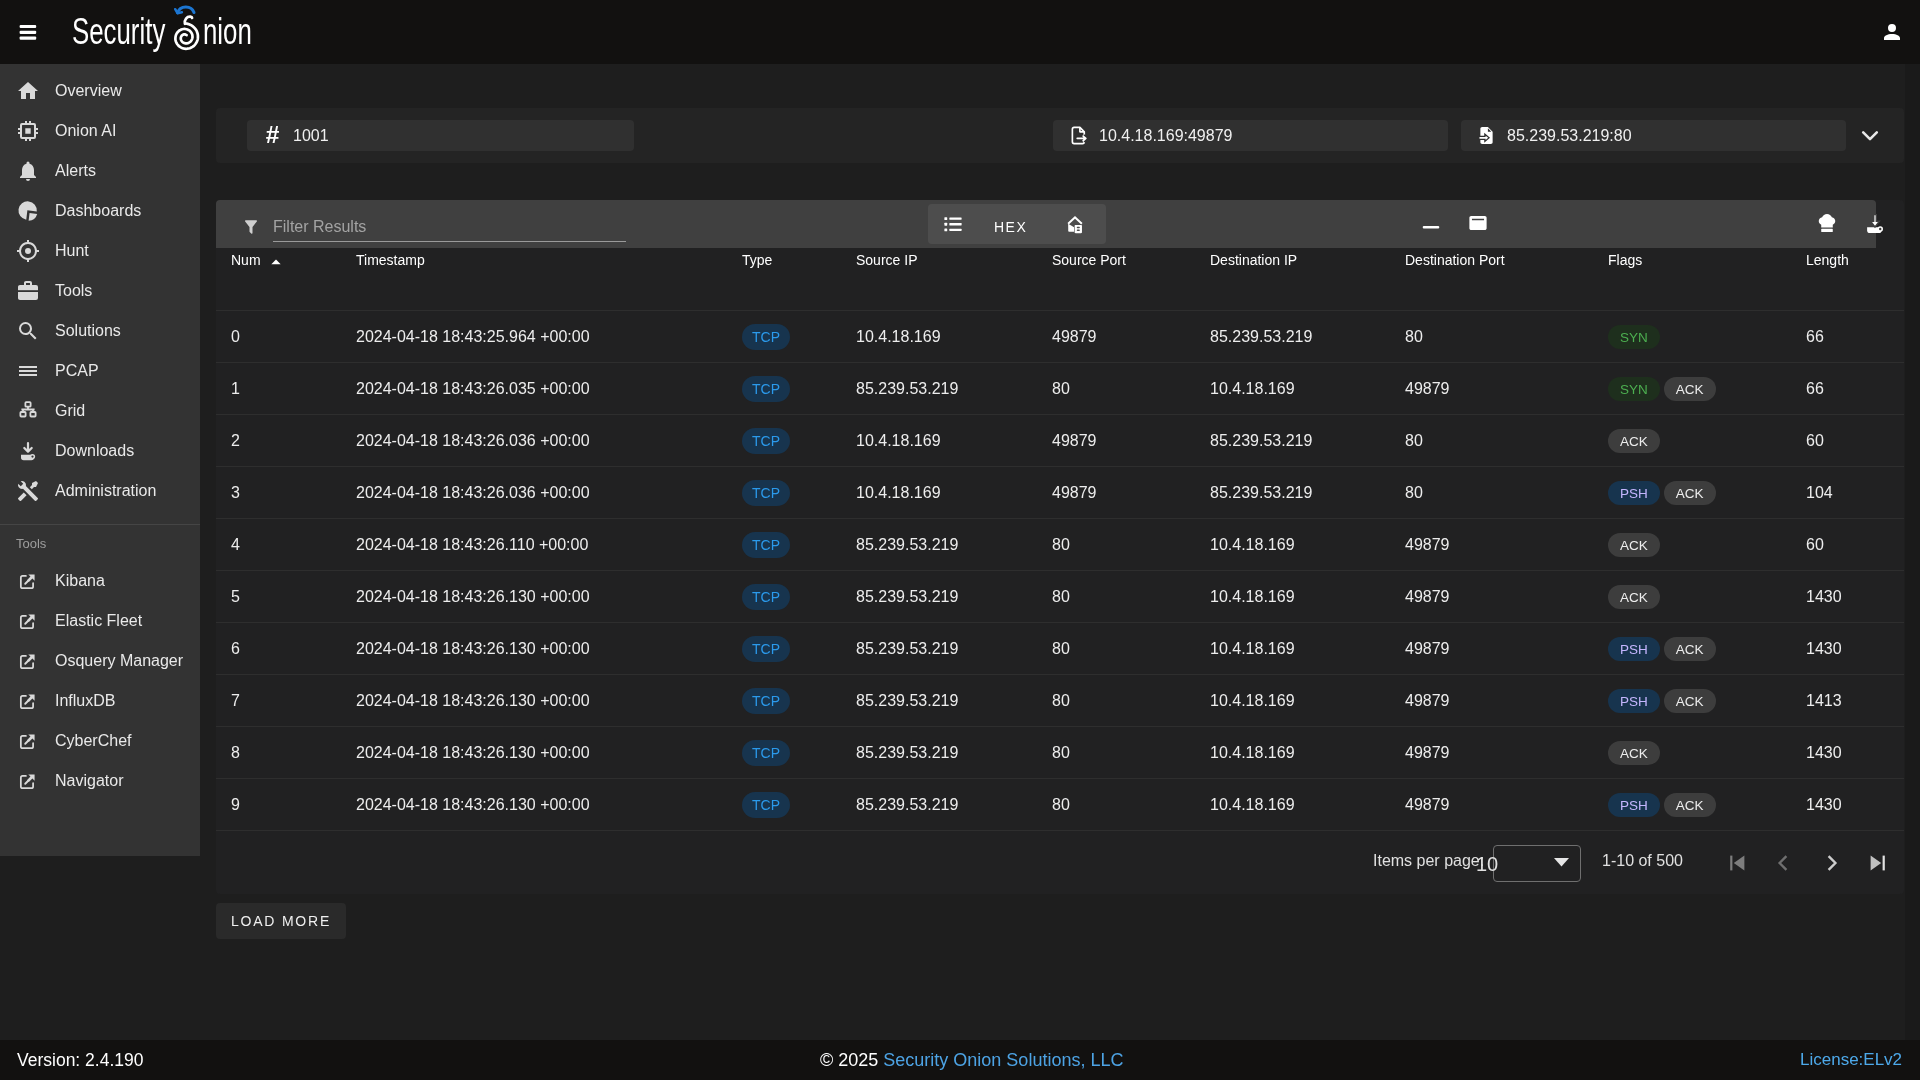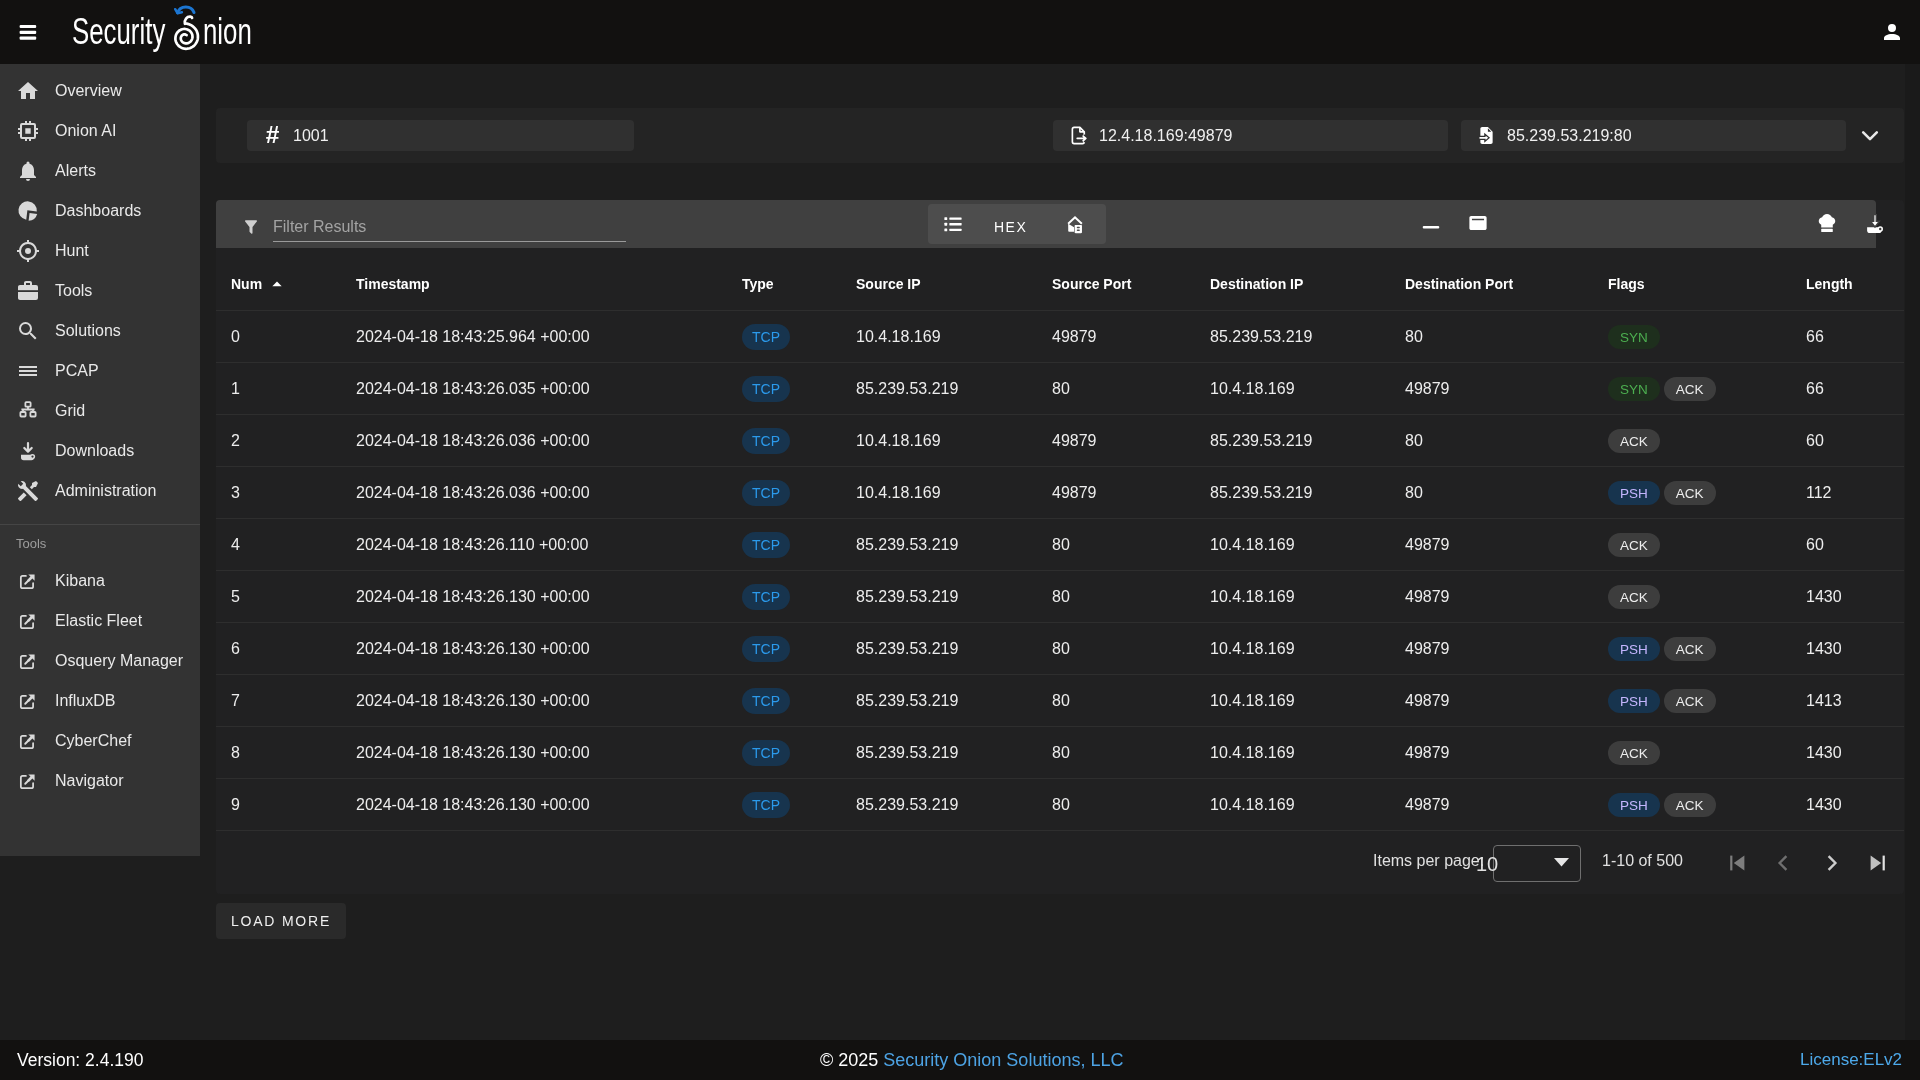--- a/index.html
+++ b/index.html
@@ -24,21 +24,21 @@
 #card{position:absolute;left:216px;top:200px;width:1688px;height:694px;background:#212122;border-radius:4px}
 #toolbar{position:absolute;left:0;top:0;width:1660px;height:48px;background:#404040;border-radius:4px 4px 0 0}
 #funnel{position:absolute;left:26px;top:18px;width:18px;height:18px;fill:#cfcfcf}
 #filterph{position:absolute;left:57px;top:18px;font-size:16px;color:#a3a3a3}
 #filterline{position:absolute;left:57px;top:41px;width:353px;height:1px;background:#9a9a9a}
 #toggle{position:absolute;left:712px;top:4px;width:178px;height:40px;background:#4d4d4d;border-radius:4px}
 #toggle svg{fill:#fff}
 #hex{position:absolute;left:66px;top:15px;font-size:14px;font-weight:500;letter-spacing:1.5px;color:#fff}
 .tbico{position:absolute;top:9px;width:22px;height:22px}
 .thead{position:absolute;left:0;top:48px;width:1688px;height:63px;border-bottom:1px solid #2e2e2e}
-.th{position:absolute;top:4px;height:63px;display:flex;align-items:center;font-size:14px;font-weight:700;color:#fff;white-space:nowrap}
+.th{position:absolute;top:4px;height:63px;display:flex;align-items:flex-start;font-size:14px;font-weight:400;color:#fff;white-space:nowrap}
 .row{position:absolute;left:0;width:1688px;height:52px;border-bottom:1px solid #2e2e2e}
 .c{position:absolute;top:0;height:52px;display:flex;align-items:center;font-size:16px;color:#ededed;white-space:nowrap}
 .chip{height:26px;border-radius:13px;display:flex;align-items:center;justify-content:center;font-size:14px}
 .tcp{width:48px;background:#17344e;color:#2b9aec}
 .fchip{height:24px;border-radius:12px;display:inline-flex;align-items:center;padding:0 12px;font-size:13.5px;margin-right:4px}
 .syn{background:#1e2f1d;color:#4cae50}
 .ack{background:#3d3d3d;color:#ededed}
 .psh{background:#17344e;color:#c4b5fd}
 .tfoot{position:absolute;left:0;top:631px;width:1688px;height:63px;font-size:15px;color:#e0e0e0}
 #loadmore{position:absolute;left:216px;top:903px;width:130px;height:36px;background:#2a2a2a;border-radius:4px;display:flex;align-items:center;justify-content:center;font-size:14px;letter-spacing:1.8px;color:#f0f0f0}
@@ -204,21 +204,21 @@
       </svg>
       <span>1001</span>
     </div>
   <div class="field" style="left:837px;width:395px">
       <svg viewBox="0 0 24 24">
         <path d="M13.6,2.8 H7 C5.9,2.8 5,3.7 5,4.8 V19.2 C5,20.3 5.9,21.2 7,21.2 H16.6 C17.7,21.2 18.6,20.3 18.6,19.2 V7.8 Z" fill="none" stroke="#fff" stroke-width="1.9" stroke-linejoin="round"></path>
         <path d="M13.6,2.8 V7.8 H18.6" fill="none" stroke="#fff" stroke-width="1.9" stroke-linejoin="round"></path>
         <path d="M10.5,15.3 H19.5 M17.3,12.6 L20.4,15.3 L17.3,18" fill="none" stroke="#303030" stroke-width="5.4"></path>
         <path d="M10.5,15.3 H19.5 M17.3,12.6 L20.4,15.3 L17.3,18" fill="none" stroke="#fff" stroke-width="1.9" stroke-linecap="round" stroke-linejoin="round"></path>
       </svg>
-      <span>12.4.18.169:49879</span>
+      <span>10.4.18.169:49879</span>
     </div>
   <div class="field" style="left:1245px;width:385px">
       <svg viewBox="0 0 24 24">
         <path d="M13.6,2.2 H7 C5.9,2.2 5,3.1 5,4.2 V19.8 C5,20.9 5.9,21.8 7,21.8 H17 C18.1,21.8 19,20.9 19,19.8 V7.6 Z M13.6,3.7 L17.5,7.6 H13.6 Z" fill-rule="evenodd" fill="#fff"></path>
         <path d="M3,13 H10.2 V10.6 L14.8,14.6 L10.2,18.6 V16.2 H3 Z" fill="#303030" stroke="#303030" stroke-width="1.6"></path>
         <path d="M4,13.6 H11 V12.2 L13.9,14.6 L11,17 V15.6 H4 Z" fill="#fff"></path>
       </svg>
       <span>85.239.53.219:80</span>
     </div>
   <svg id="chev" viewBox="0 0 24 24" style="fill:none">
@@ -333,21 +333,21 @@
         <span class="chip tcp">TCP</span>
       </div>
 <div class="c" style="left:640px">10.4.18.169</div>
 <div class="c" style="left:836px">49879</div>
 <div class="c" style="left:994px">85.239.53.219</div>
 <div class="c" style="left:1189px">80</div>
 <div class="c" style="left:1392px">
         <span class="fchip psh">PSH</span>
         <span class="fchip ack">ACK</span>
       </div>
-<div class="c" style="left:1590px">112</div>
+<div class="c" style="left:1590px">104</div>
 </div>
 <div class="row" style="top:319px">
 <div class="c" style="left:15px">4</div>
 <div class="c" style="left:140px">2024-04-18 18:43:26.110 +00:00</div>
 <div class="c" style="left:526px">
         <span class="chip tcp">TCP</span>
       </div>
 <div class="c" style="left:640px">85.239.53.219</div>
 <div class="c" style="left:836px">80</div>
 <div class="c" style="left:994px">10.4.18.169</div>

